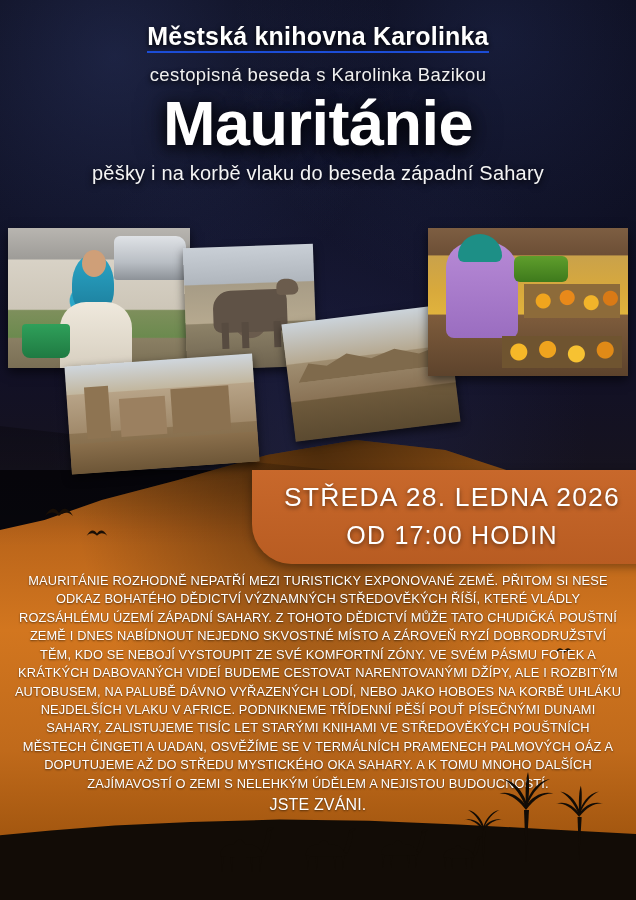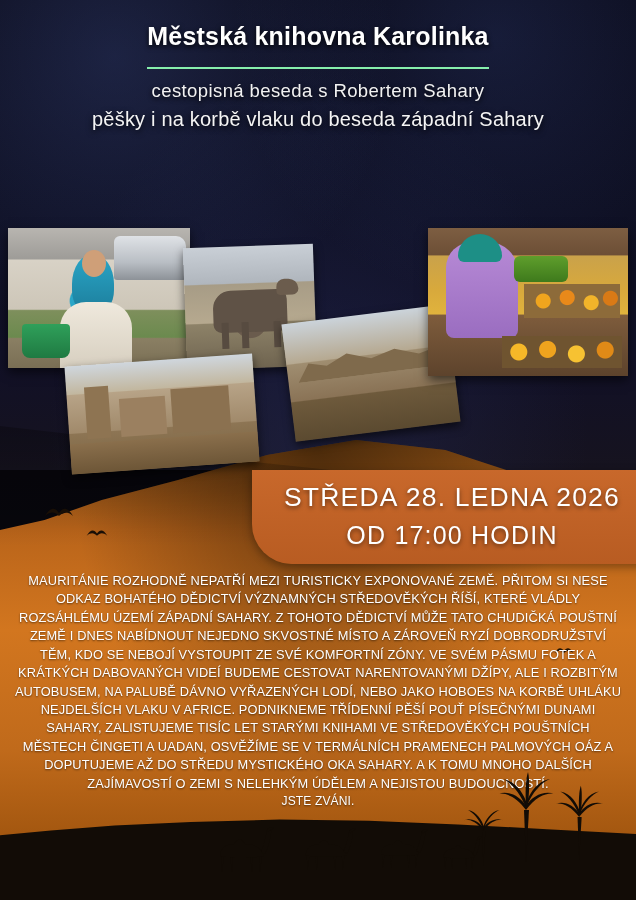--- a/index.html
+++ b/index.html
@@ -66,22 +66,22 @@
     z-index: 6;
   }
   .library {
     margin-top: 22px;
     font-size: 25px;
     font-weight: bold;
     color: #ffffff;
     letter-spacing: 0.2px;
     text-shadow: 0 2px 5px rgba(0,0,0,0.9);
     display: inline-block;
-    border-bottom: 2px solid #86efac;
-    padding-bottom: 16px;
+    border-bottom: 2px solid #1d4ed8;
+    padding-bottom: 0;
     line-height: 1.15;
   }
   .subtitle {
     margin-top: 11px;
     font-size: 18.5px;
     color: #f2f2f2;
     letter-spacing: 0.4px;
     text-shadow: 0 2px 5px rgba(0,0,0,0.9);
   }
   .maintitle {
@@ -354,21 +354,21 @@
     color: #ffffff;
     font-size: 12.8px;
     line-height: 1.44;
     letter-spacing: 0.15px;
     text-shadow: 0 1px 2px rgba(0,0,0,0.55);
     z-index: 7;
   }
   .body-text p { margin: 0; }
   .invite {
     margin-top: 2px;
-    font-size: 12px;
+    font-size: 16px;
   }
 
   
   .bird {
     position: absolute;
     z-index: 7;
     color: #1d1208;
     font-size: 16px;
     line-height: 1;
   }
@@ -398,21 +398,22 @@
 </head>
 <body>
 
 <div class="poster">
 
   <div class="sky"></div>
   <div class="stars"></div>
 
   <div class="head-wrap">
     <div class="library">Městská knihovna Karolinka</div>
-    <div class="subtitle">cestopisná beseda s Robertem Sahary</div>
+    <div class="subtitle">cestopisná beseda s Karolinka Bazikou</div>
+    <div class="maintitle">Mauritánie</div>
     <div class="tagline">pěšky i na korbě vlaku do beseda západní Sahary</div>
   </div>
 
   <div class="photos">
 
     <div class="photo ph1">
       <div class="car"></div>
       <div class="scarf"></div>
       <div class="face"></div>
       <div class="robe"></div>

